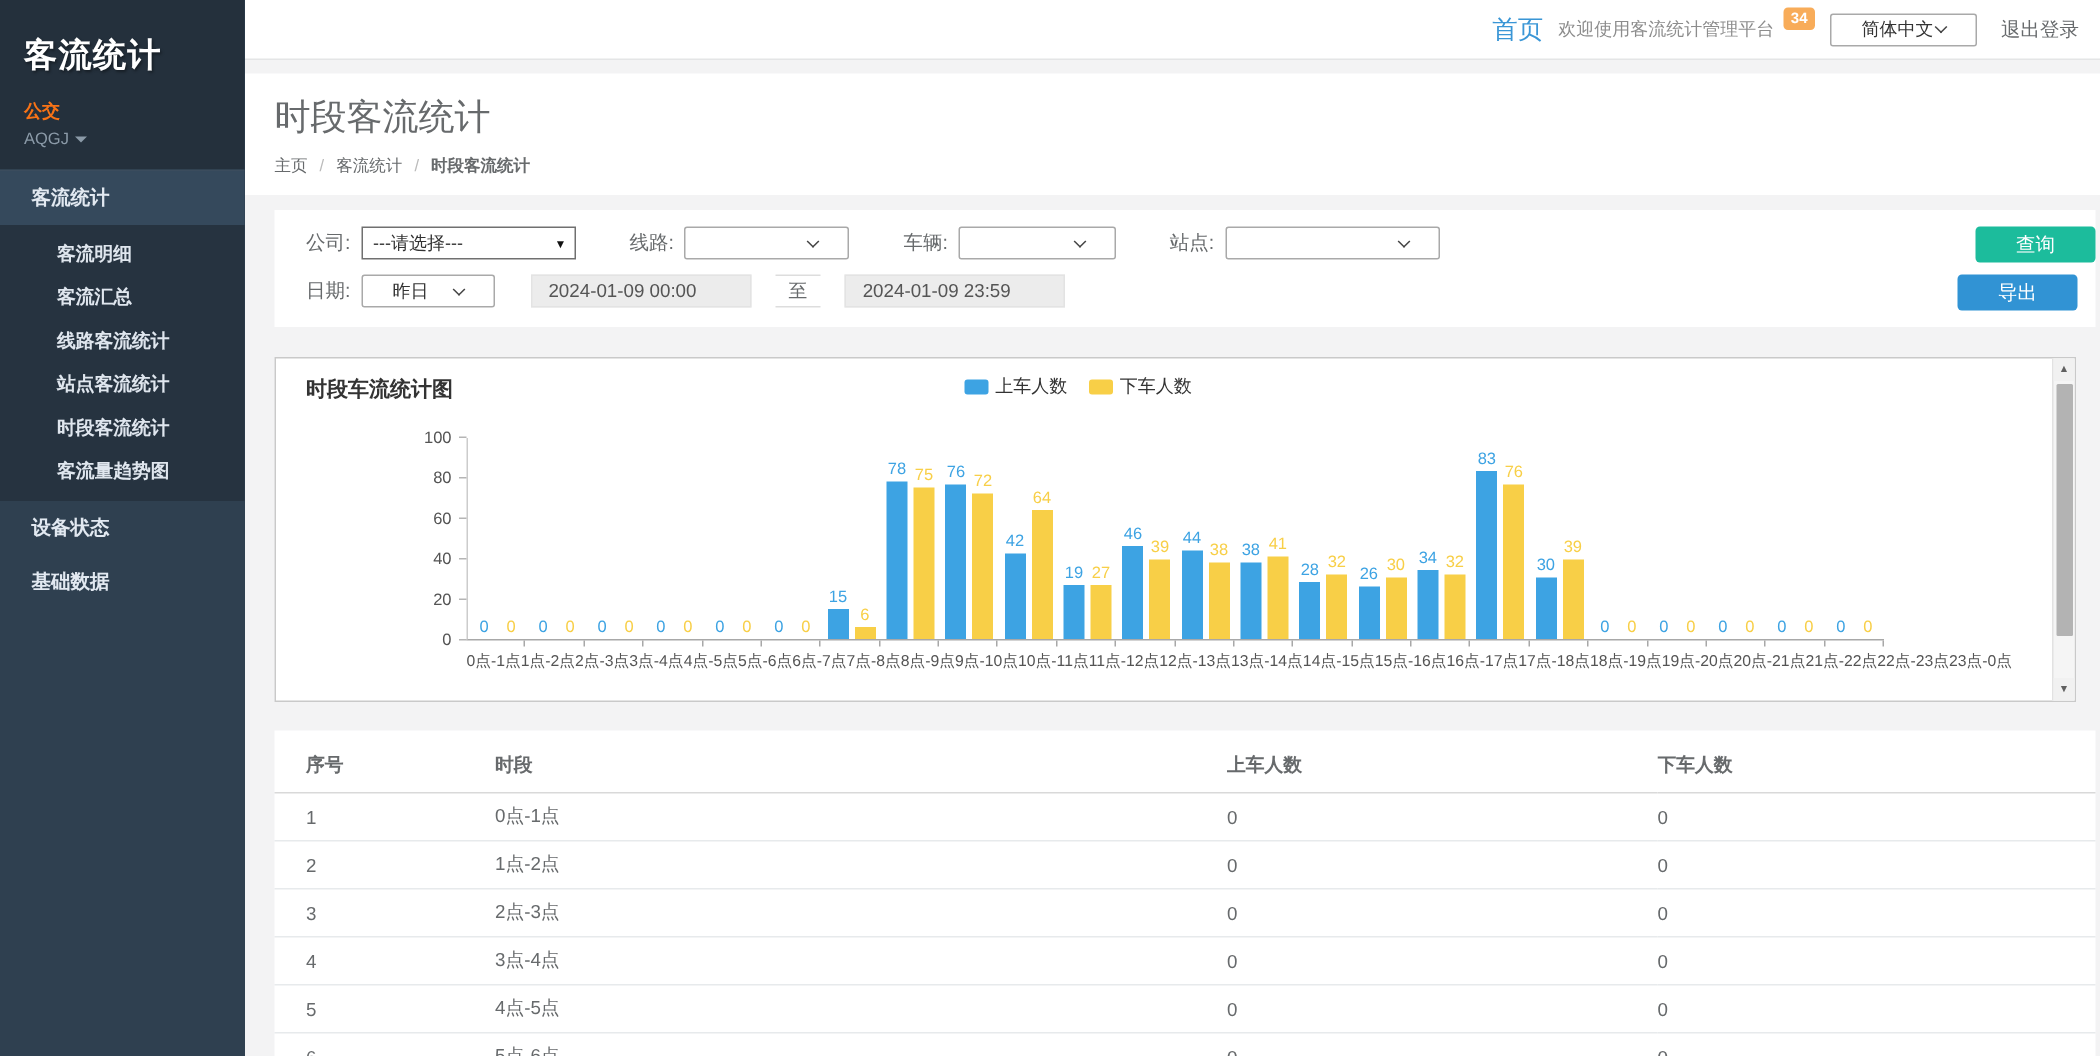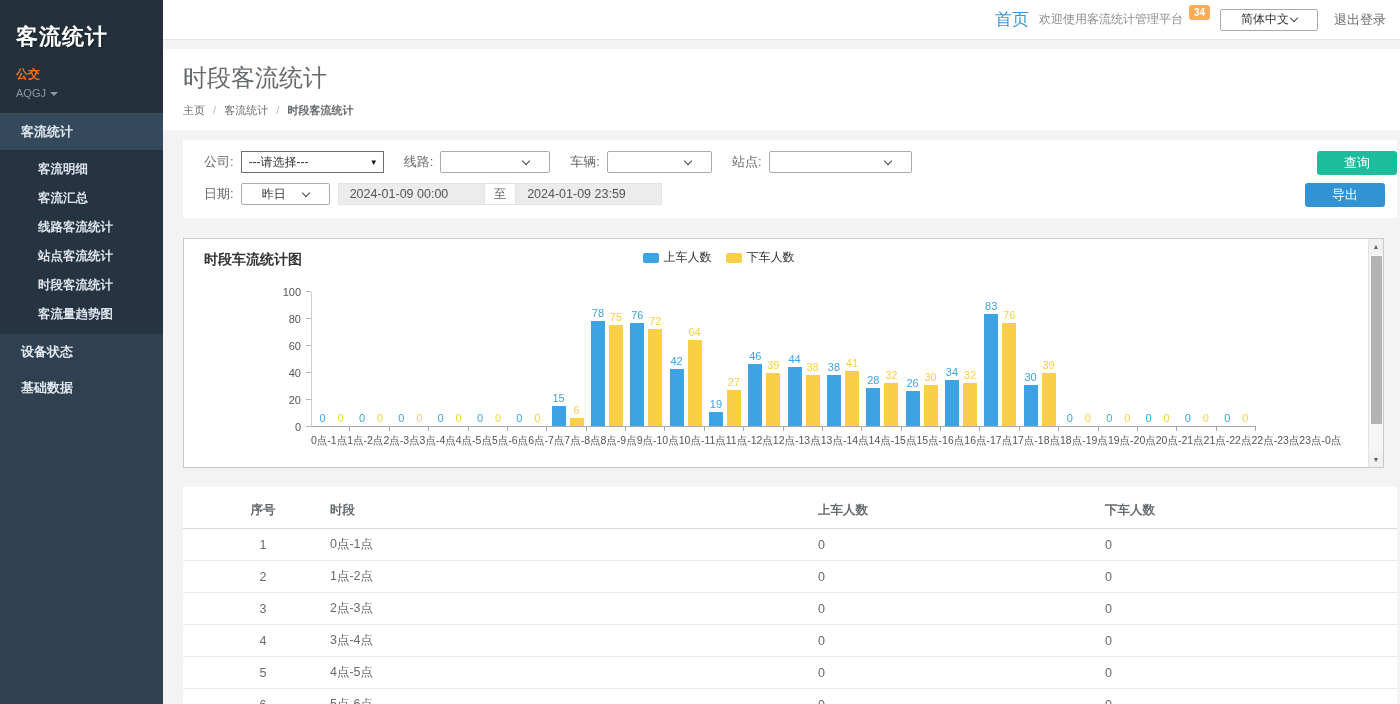--- a/index.html
+++ b/index.html
@@ -39,21 +39,21 @@
 
   .page-heading { background:#fff; margin-top:9px; padding:13px 20px 12px 20px; }
   .page-title { font-size:24px; color:#676a6c; font-weight:400; }
   .breadcrumb { margin-top:9px; font-size:11px; color:#676a6c; }
   .breadcrumb .sep { color:#bbb; margin:0 5px; }
   .breadcrumb .current { font-weight:bold; }
   .breadcrumb .link { cursor:pointer; }
 
   .panel { background:#fff; margin:0 3px 0 20px; }
   .filter-panel { margin-top:10px; padding:11px 10px 12px 21px; position:relative; height:78px; }
-  .filter-row { display:flex; align-items:center; }
+  .filter-row { display:flex; align-items:center;gap:16px; }
   .filter-row + .filter-row { margin-top:10px; }
   .f-label { font-size:13px; color:#676a6c; margin-right:7px; white-space:nowrap; }
   .f-group { display:flex; align-items:center; margin-right:20px; }
 
   .fake-select { height:22px; border:1px solid #707070; background:#fff;
     display:flex; align-items:center; justify-content:space-between;
     padding:0 5px 0 7px; font-size:12px; color:#333; cursor:pointer; }
   .fake-select .tri { font-size:8px; color:#111; }
   .select { height:22px; border:1px solid #a9a9a9; border-radius:2px; background:#fff;
     display:flex; align-items:center; justify-content:space-between;
@@ -105,21 +105,21 @@
   .vs-thumb { position:absolute; top:17px; left:2px; width:11px; height:168px;
     background:#b3b3b3; border-radius:1px; cursor:pointer; }
 
   
   .table-panel { margin-top:19px; margin-right:3px; padding:8px 0 0 0; height:220px; }
   table { border-collapse:collapse; width:100%; table-layout:fixed; }
   th,td { text-align:left; font-size:12.5px; color:#676a6c; padding:7px 8px 7px 0;
     overflow:hidden; }
   th { font-weight:bold; border-bottom:1px solid #d9d9d9; padding-bottom:9px; }
   td { border-bottom:1px solid #e7eaec; }
-  th:first-child, td:first-child { padding-left:21px; width:147px;text-align:center; }
+  th:first-child, td:first-child { padding-left:21px; width:147px; }
   th:nth-child(2), td:nth-child(2) { width:488px; }
   th:nth-child(3), td:nth-child(3) { width:287px; }
 </style>
 </head>
 <body>
 
 <div class="sidebar">
   <div class="brand">
     <div class="brand-title">客流统计</div>
     <div class="brand-org">公交</div>
@@ -316,21 +316,21 @@
             </div>
             <div class="bar-group">
               <div class="bar" style="height: 57px; background: rgb(61, 163, 227);">
                 <div class="val" style="color: rgb(61, 163, 227);">42</div>
               </div>
               <div class="bar" style="height: 86px; background: rgb(248, 207, 71);">
                 <div class="val" style="color: rgb(248, 207, 71);">64</div>
               </div>
             </div>
             <div class="bar-group">
-              <div class="bar" style="height: 14px; background: rgb(61, 163, 227);">
+              <div class="bar" style="height: 36px; background: rgb(61, 163, 227);">
                 <div class="val" style="color: rgb(61, 163, 227);">19</div>
               </div>
               <div class="bar" style="height: 36px; background: rgb(248, 207, 71);">
                 <div class="val" style="color: rgb(248, 207, 71);">27</div>
               </div>
             </div>
             <div class="bar-group">
               <div class="bar" style="height: 62px; background: rgb(61, 163, 227);">
                 <div class="val" style="color: rgb(61, 163, 227);">46</div>
               </div>

